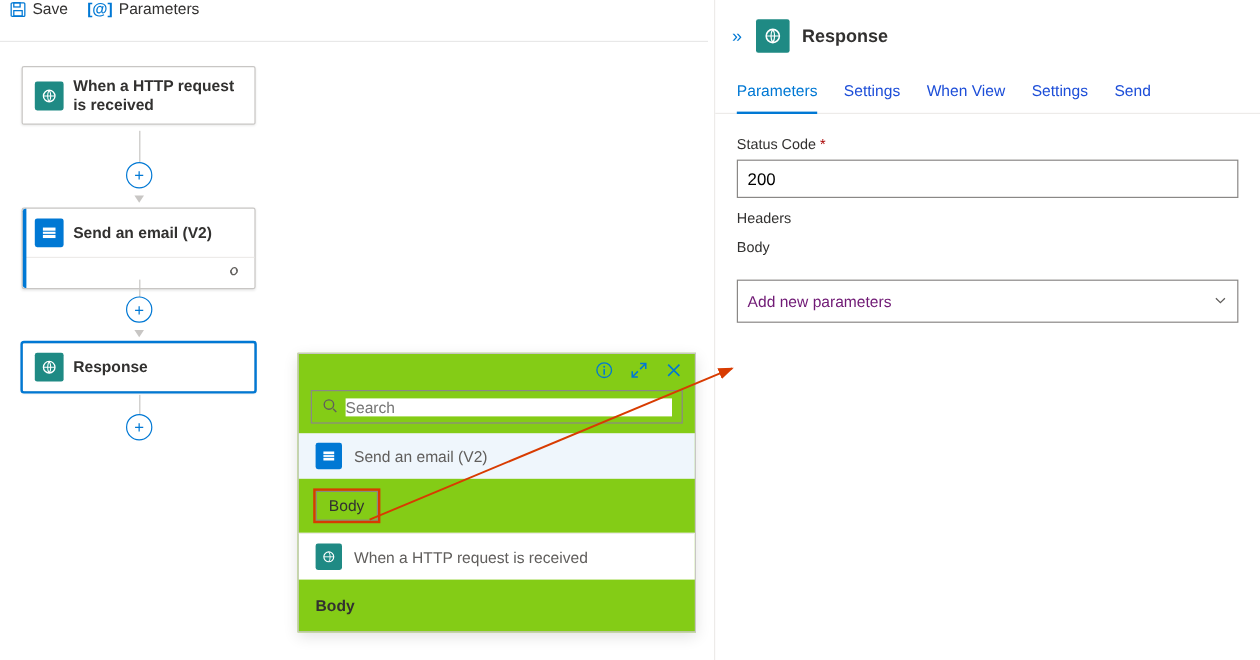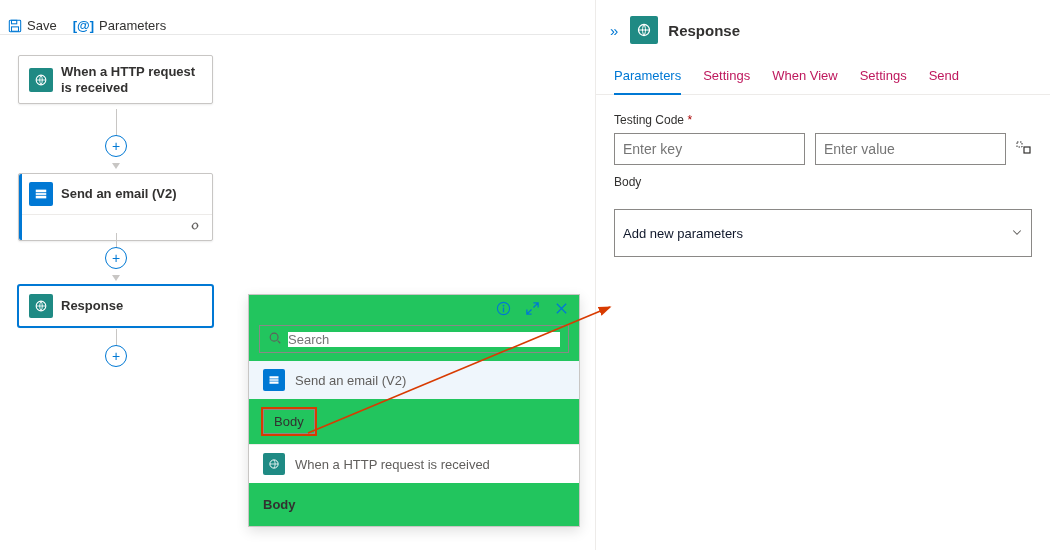--- a/index.html
+++ b/index.html
@@ -1,19 +1,19 @@
 <!DOCTYPE html>
 <html><head>
 <meta charset="utf-8">
 <style>
 * { box-sizing: border-box; margin: 0; padding: 0; font-family: "Segoe UI", Arial, sans-serif; }
 body { width: 1050px; height: 550px; background: #fff; position: relative; overflow: hidden; font-size: 13px; color: #323130; }
 
 
-.toolbar { height: 34px; display: flex; align-items: flex-end; padding: 0 8px; gap: 16px; border-bottom: 1px solid #fff; }
+.toolbar { height: 34px; display: flex; align-items: flex-start; padding: 0 8px; gap: 16px; border-bottom: 1px solid #fff; }
 .tb-btn { display: flex; align-items: center; gap: 5px; color: #323130; cursor: pointer; font-size: 13px; }
 .tb-btn .ic { color: #0078d4; }
 
 
 .canvas { position: absolute; left: 0; top: 34px; width: 590px; height: 516px; border-top: 1px solid #e8e8e8; }
 
 
 .node { position: absolute; width: 195px; border: 1px solid #c8c6c4; border-radius: 2px; background: #fff; box-shadow: 0 1px 2px rgba(0,0,0,0.08); }
 .node.selected { outline: 2px solid #0078d4; outline-offset: -1px; }
 .node-head { display: flex; align-items: center; padding: 8px 10px; gap: 8px; font-weight: 600; font-size: 13px; }
@@ -22,50 +22,50 @@
 .node-ic.blue { background: #0078d4; }
 .node-title { line-height: 1.2; }
 .node-sub { height: 26px; border-top: 1px solid #edebe9; display: flex; align-items: center; justify-content: flex-end; padding: 0 10px; color: #605e5c; }
 .accent-left { width: 3px; background: #0078d4; position: absolute; left: 0; top: 0; bottom: 0; border-radius: 2px 0 0 2px; }
 
 .connector { position: absolute; width: 1px; background: #c8c6c4; left: 116px; }
 .arrow-down { position: absolute; left: 112px; width: 0; height: 0; border-left: 4px solid transparent; border-right: 4px solid transparent; border-top: 6px solid #c8c6c4; }
 .plus-btn { position: absolute; width: 22px; height: 22px; border: 1px solid #0078d4; border-radius: 50%; background: #fff; left: 105px; display: flex; align-items: center; justify-content: center; color: #0078d4; font-size: 14px; cursor: pointer; }
 
 
-.popup { position: absolute; left: 248px; top: 294px; width: 332px; background: #22c55e; border: 1px solid #c8c6c4; box-shadow: 0 4px 12px rgba(0,0,0,0.12); }
+.popup { position: absolute; left: 248px; top: 294px; width: 332px; background: #84cc16; border: 1px solid #c8c6c4; box-shadow: 0 4px 12px rgba(0,0,0,0.12); }
 .popup-top { display: flex; justify-content: flex-end; gap: 14px; padding: 6px 10px; color: #0078d4; }
 .popup-top span { cursor: pointer; }
 .popup-top .close { color: #605e5c; }
 .search-wrap { padding: 0 10px 8px; }
 .search-box { display: flex; align-items: center; border: 1px solid #8a8886; height: 28px; padding: 0 8px; gap: 6px; }
 .search-box input { border: none; outline: none; flex: 1; font-size: 13px; }
 .cat { display: flex; align-items: center; gap: 10px; padding: 8px 14px; background: #eff6fc; font-size: 13px; color: #605e5c; }
 .cat.plain { background: #fff; }
 .token-row { padding: 10px 14px; }
 .token { display: inline-block; padding: 4px 10px; border: 1px solid #8a8886; font-size: 13px; }
 .token.highlight { outline: 2px solid #d83b01; outline-offset: 0; }
 
 
 .panel { position: absolute; right: 0; top: 0; width: 455px; height: 550px; border-left: 1px solid #edebe9; background: #fff; }
 .panel-head { display: flex; align-items: center; gap: 10px; padding: 16px 14px 14px; }
 .collapse { color: #0078d4; font-size: 15px; cursor: pointer; margin-right: 2px; }
 .panel-title { font-weight: 600; font-size: 15px; }
 .tabs { display: flex; gap: 22px; padding: 0 18px; border-bottom: 1px solid #edebe9; }
-.tab { padding: 10px 0; font-size: 13px; cursor: pointer; color: #be185d; }
+.tab { padding: 10px 0; font-size: 13px; cursor: pointer; color: #1d4ed8; }
 .tab.active { color: #0078d4; border-bottom: 2px solid #0078d4; margin-bottom: -1px; font-weight: 400; }
 .form { padding: 14px 18px; display: flex; flex-direction: column; gap: 6px; }
 .lbl { font-size: 12px; color: #323130; margin-top: 4px; }
 .req::after { content: " *"; color: #a80000; }
 .tin { width: 100%; height: 32px; border: 1px solid #8a8886; padding: 0 8px; font-size: 14px; outline: none; }
 .hdr-row { display: flex; align-items: center; gap: 10px; }
 .hdr-row .tin { flex: 1; }
 .icn-btn { color: #323130; cursor: pointer; font-size: 15px; }
 .body-in { width: 100%; height: 34px; border: 1px solid #8a8886; padding: 6px 8px; font-size: 14px; color: #605e5c; }
-.dropdown { margin-top: 14px; width: 100%; height: 48px; border: 1px solid #8a8886; padding: 0 8px; display: flex; align-items: center; justify-content: space-between; font-size: 13px; color: #0f172a; cursor: pointer; }
+.dropdown { margin-top: 14px; width: 100%; height: 36px; border: 1px solid #8a8886; padding: 0 8px; display: flex; align-items: center; justify-content: space-between; font-size: 13px; color: #701a75; cursor: pointer; }
 
 
 .anno { position: absolute; pointer-events: none; }
 
 .ic svg, .node-ic svg { display: block; }
 </style>
 </head>
 <body>
 
 <div class="toolbar">
@@ -215,31 +215,23 @@
     <div class="panel-title">Response</div>
   </div>
   <div class="tabs">
     <div class="tab active">Parameters</div>
     <div class="tab">Settings</div>
     <div class="tab">When View</div>
     <div class="tab">Settings</div>
     <div class="tab">Send</div>
   </div>
   <div class="form">
-    <div class="lbl req">Testing Code</div>
-    <div class="hdr-row">
-      <input class="tin" type="text" placeholder="Enter key" style="">
-      <input class="tin" type="text" placeholder="Enter value" style="">
-      <span class="icn-btn">
-        <svg width="16" height="16" viewBox="0 0 16 16">
-            <rect x="1" y="2" width="5" height="5" fill="none" stroke="#323130" stroke-width="1" stroke-dasharray="1.5 1.5"></rect>
-            <rect x="8" y="7" width="6" height="6" fill="none" stroke="#323130" stroke-width="1.2"></rect>
-          </svg>
-      </span>
-    </div>
+    <div class="lbl req">Status Code</div>
+    <input class="tin" type="text" value="200" style="">
+    <div class="lbl">Headers</div>
     <div class="lbl">Body</div>
     <div class="dropdown">
       <span>Add new parameters</span>
       <span>
         <svg width="12" height="12" viewBox="0 0 16 16">
             <path d="M3 6l5 5 5-5" fill="none" stroke="#605e5c" stroke-width="1.4"></path>
           </svg>
       </span>
     </div>
   </div>

